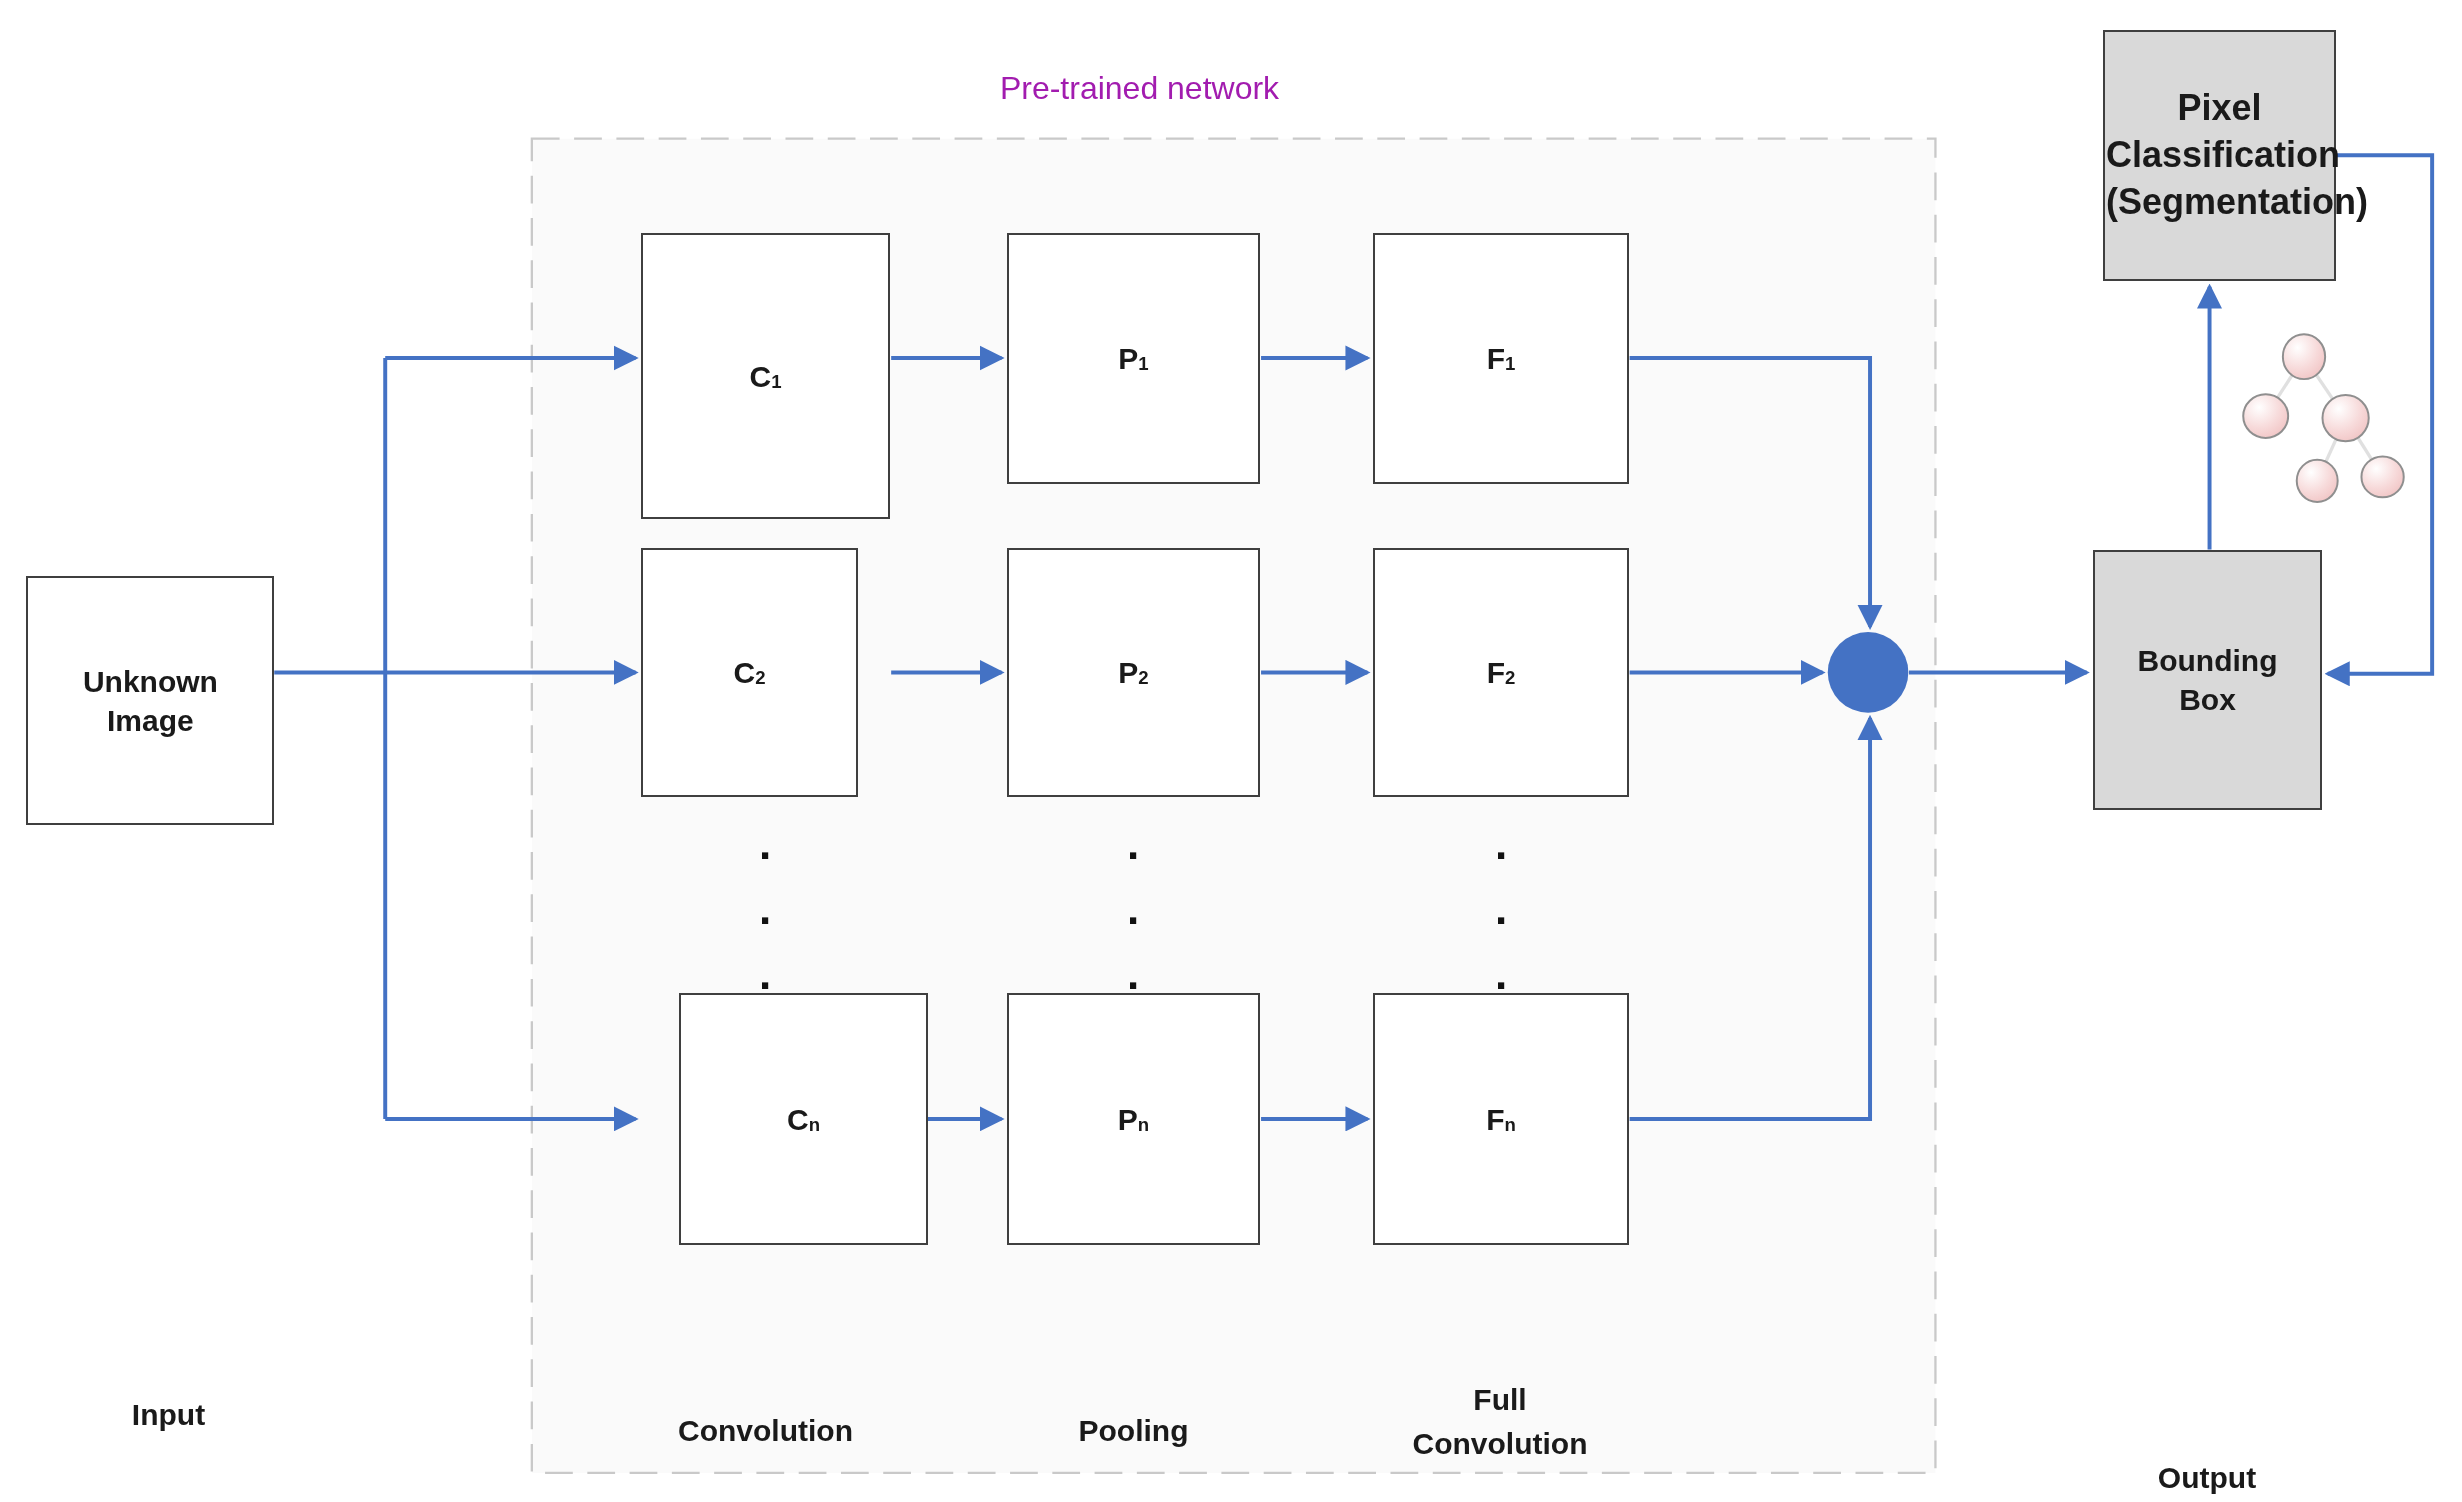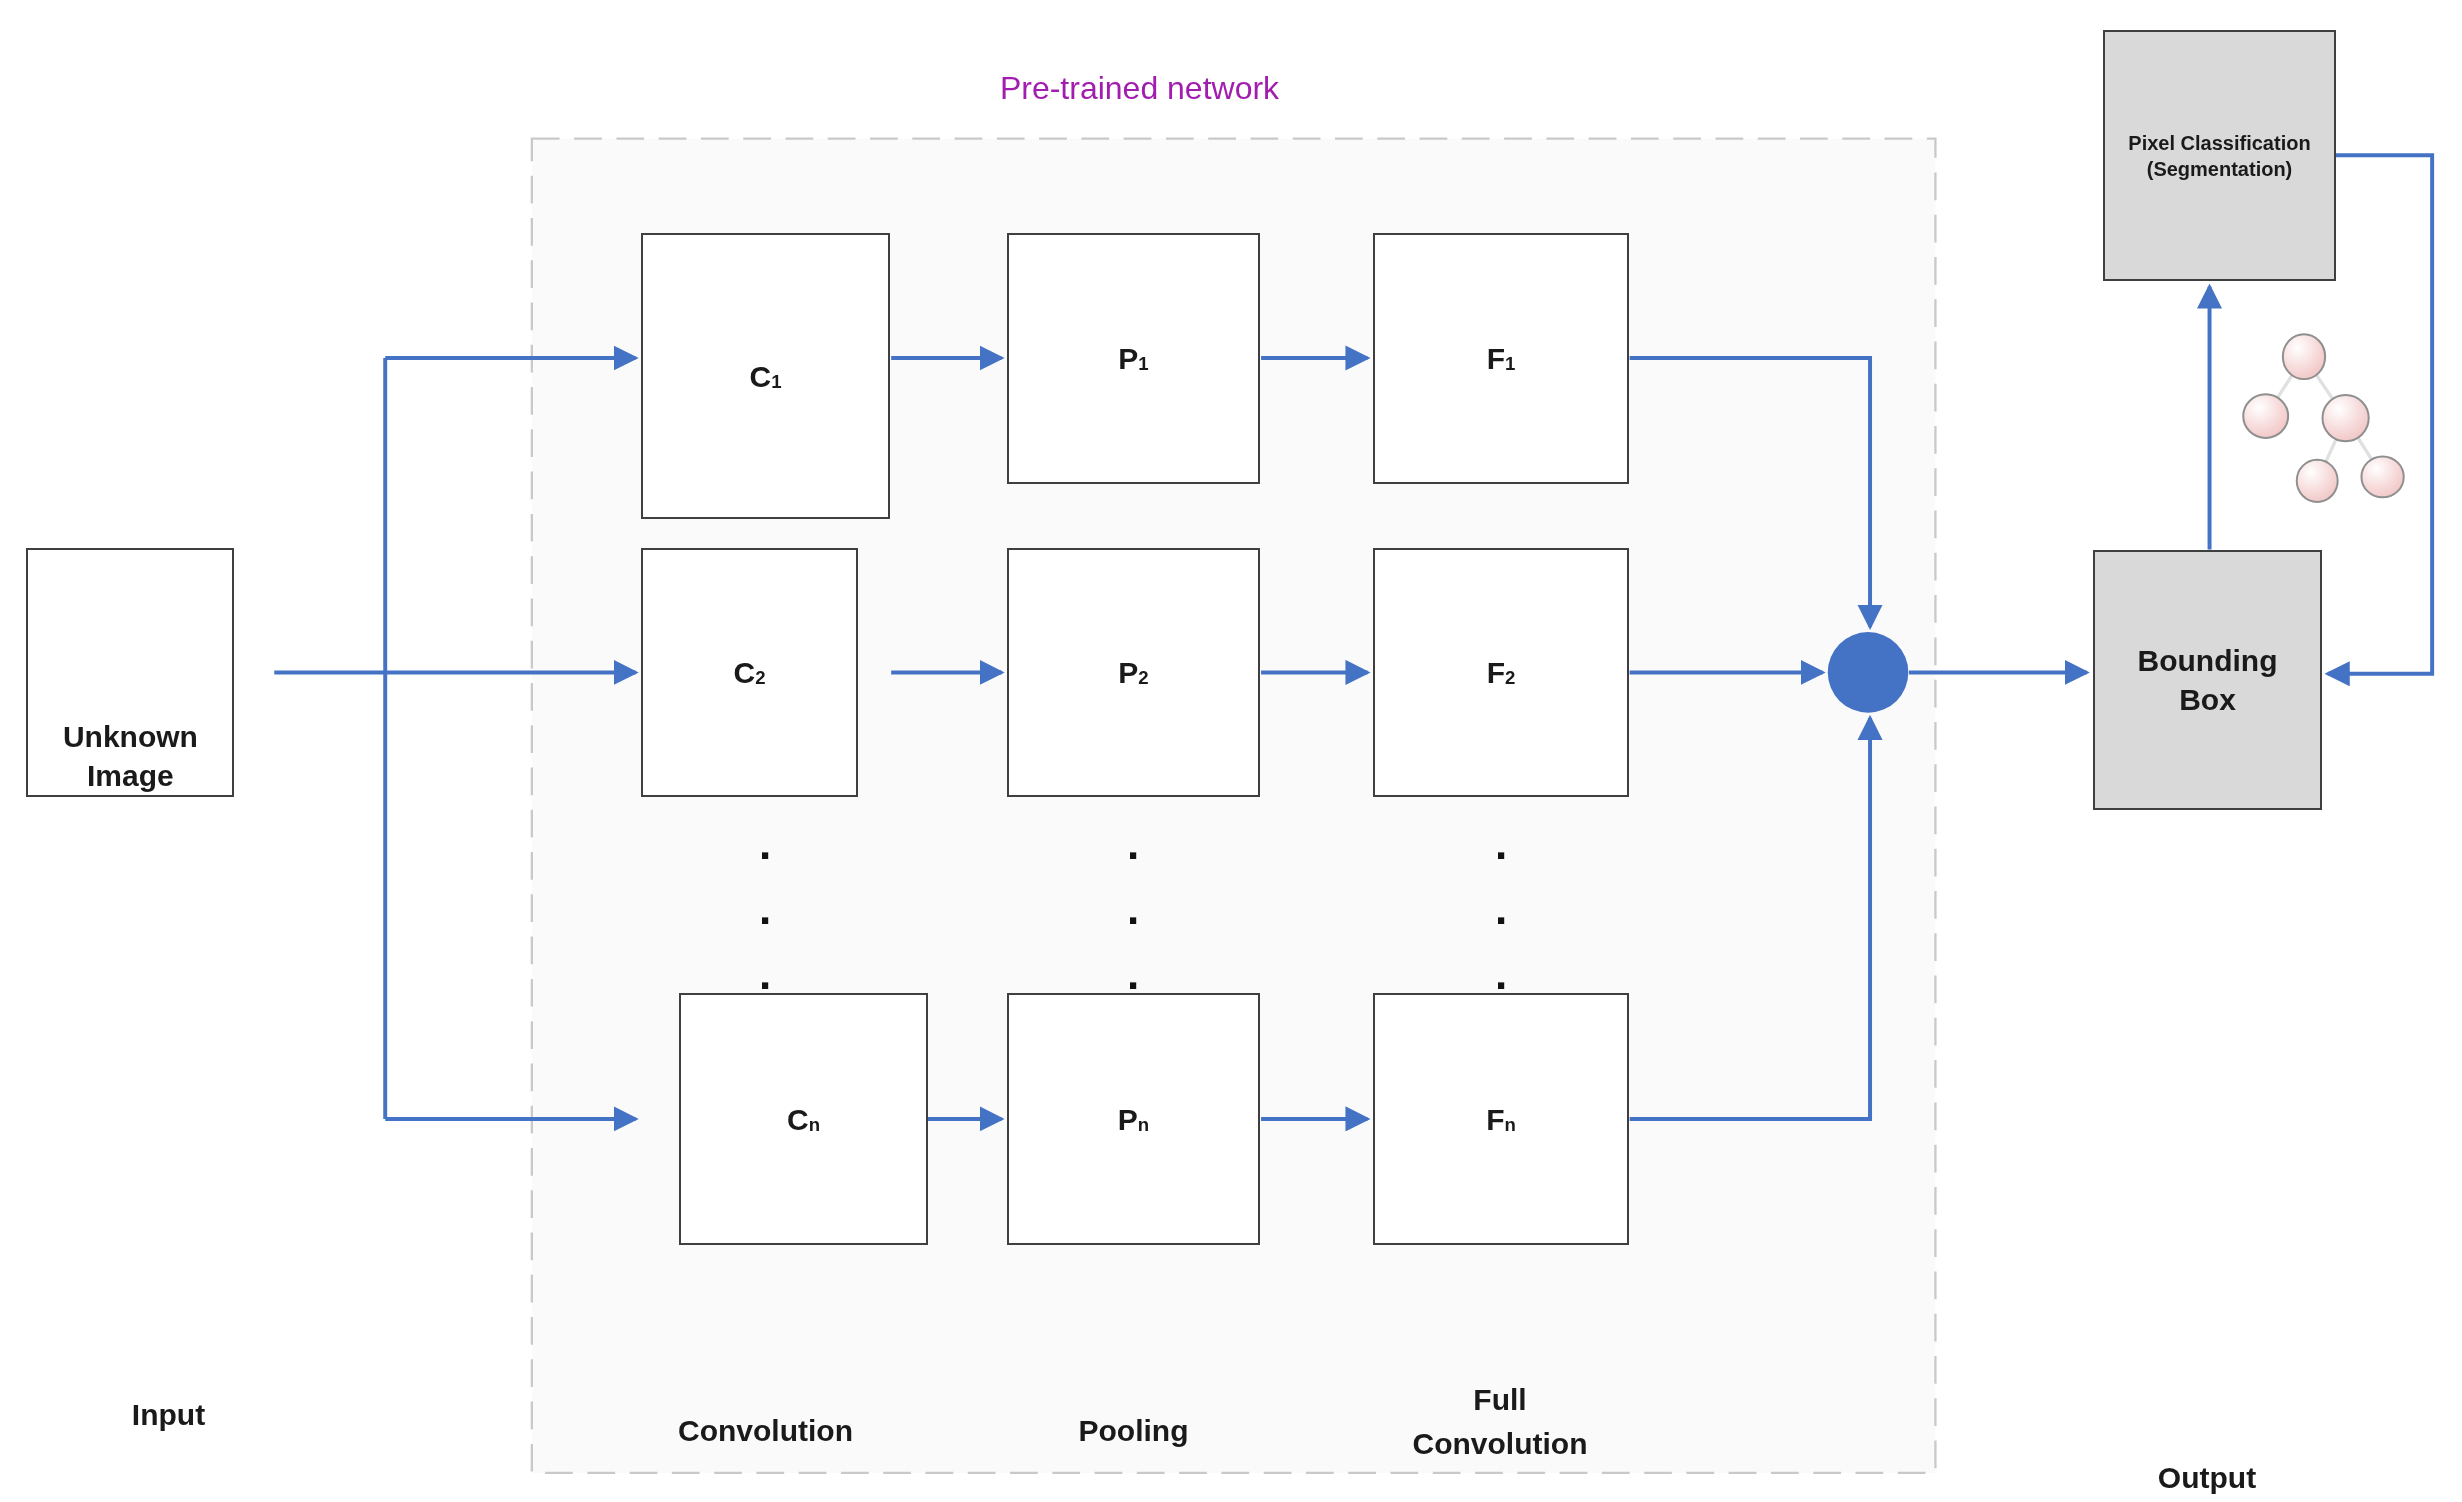--- a/index.html
+++ b/index.html
@@ -92,21 +92,21 @@
       <ellipse class="tree-node" cx="3488" cy="540" rx="32" ry="34"></ellipse>
       <ellipse class="tree-node" cx="3430" cy="630" rx="34" ry="33"></ellipse>
       <ellipse class="tree-node" cx="3551" cy="633" rx="35" ry="35"></ellipse>
       <ellipse class="tree-node" cx="3508" cy="728" rx="31" ry="32"></ellipse>
       <ellipse class="tree-node" cx="3607" cy="722" rx="32" ry="31"></ellipse>
     </g>
   </svg>
 
   <div class="title">Pre-trained network</div>
 
-  <div class="node" style="left:26.4px;top:548px;width:208px;height:249px;align-items:flex-end;">
+  <div class="node" style="left:26.4px;top:576px;width:248px;height:249px;">
     <span class="wrap" style="width:159px;">Unknown Image</span>
   </div>
 
   <div class="node" style="left:641px;top:233px;width:249px;height:286px;">
     <span><span>C</span><span class="sub">1</span></span>
   </div>
   <div class="node" style="left:1007px;top:233px;width:253px;height:251px;">
     <span><span>P</span><span class="sub">1</span></span>
   </div>
   <div class="node" style="left:1373px;top:233px;width:256px;height:251px;">
@@ -142,21 +142,21 @@
   <div class="node" style="left:679px;top:993px;width:249px;height:252px;">
     <span><span>C</span><span class="sub">n</span></span>
   </div>
   <div class="node" style="left:1007px;top:993px;width:253px;height:252px;">
     <span><span>P</span><span class="sub">n</span></span>
   </div>
   <div class="node" style="left:1373px;top:993px;width:256px;height:252px;">
     <span><span>F</span><span class="sub">n</span></span>
   </div>
 
-  <div class="node gray" style="left:2103px;top:30px;width:233px;height:251px;font-size:20px;">
+  <div class="node gray" style="left:2103px;top:30px;width:233px;height:251px;font-size:36px;">
     <span class="wrap" style="width:227px;">Pixel Classification (Segmentation)</span>
   </div>
   <div class="node gray" style="left:2093px;top:550px;width:229px;height:260px;">
     <span class="wrap" style="width:159px;">Bounding Box</span>
   </div>
 
   <div class="caption" style="left:23px;top:1393px;width:291px;">Input</div>
   <div class="caption" style="left:620px;top:1409px;width:291px;">Convolution</div>
   <div class="caption" style="left:988px;top:1409px;width:291px;">Pooling</div>
   <div class="caption" style="left:1401px;top:1378px;width:198px;">Full Convolution</div>

